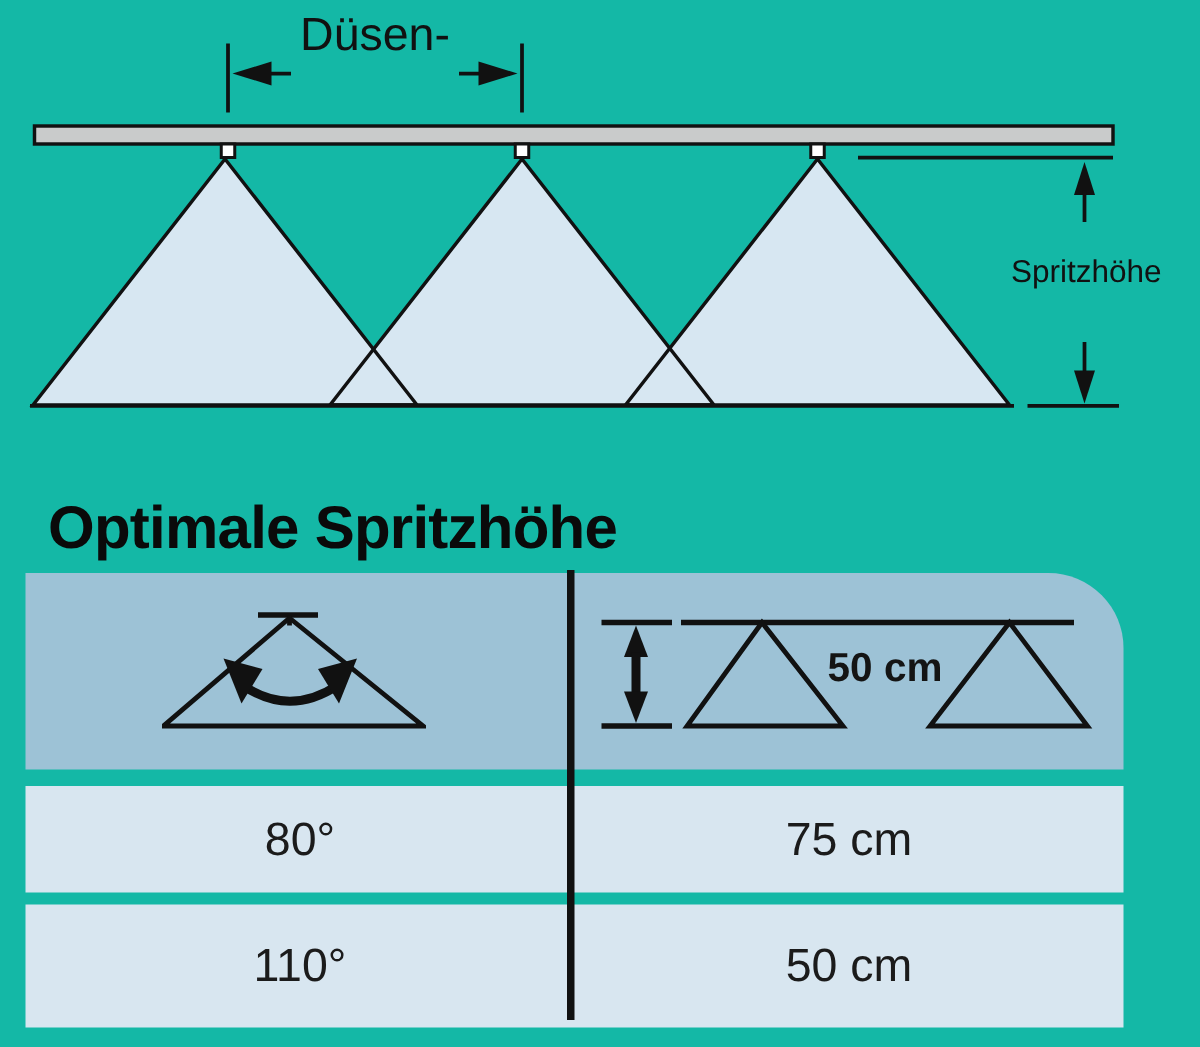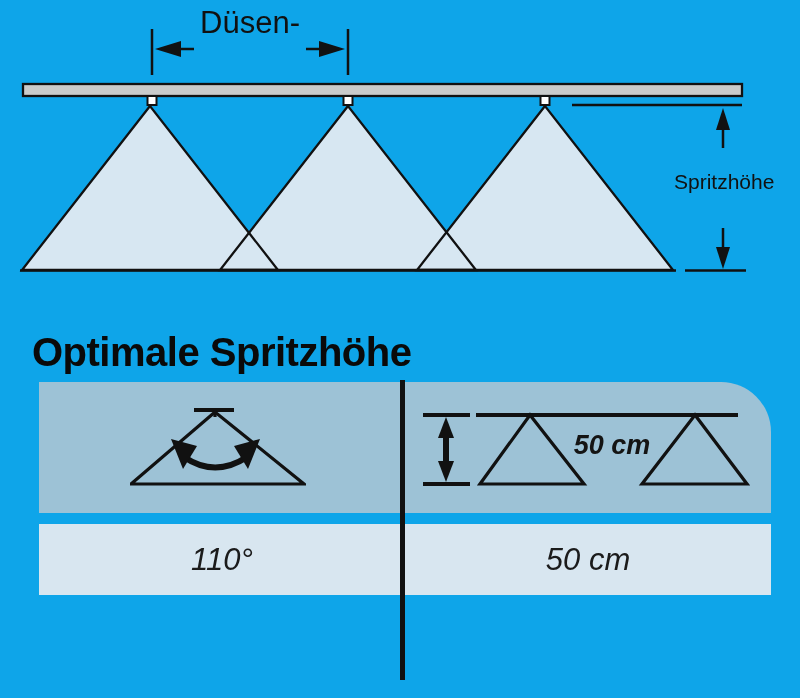--- a/index.html
+++ b/index.html
@@ -1,39 +1,39 @@
 <!DOCTYPE html>
 <html style="--cone-fill: #d7e7f2; --boom-fill: #c9cbcb; --header-bg: #9dc2d6; --row-bg: #d8e6f0; --line: #111111;"><head>
 <meta charset="utf-8">
 <style>
   html,body{margin:0;padding:0;background:#ffffff;}
   body{font-family:"Liberation Sans", sans-serif; color:#111;}
-  .stage{position:relative;width:800px;height:698px;background:#0ea5e9;overflow:hidden;}
+  .stage{position:relative;width:800px;height:698px;background:#14b8a6;overflow:hidden;}
 
   
   .diagram-svg{position:absolute;left:0;top:0;}
   .cone-fill{fill:var(--cone-fill);stroke:none;}
   .outline{fill:none;stroke:var(--line);stroke-width:2.3;}
   .boom{fill:var(--boom-fill);stroke:var(--line);stroke-width:2.3;}
   .nozzle{fill:#ffffff;stroke:var(--line);stroke-width:2;}
   .dim{stroke:var(--line);stroke-width:2.5;fill:none;}
   .head{fill:var(--line);stroke:none;}
 
   .lbl{position:absolute;color:#111;}
   .duesen{left:152px;top:5px;width:196px;text-align:center;font-size:31px;line-height:35px;}
   .spritz{left:674px;top:170px;width:155px;font-size:21px;}
 
   
   .title{position:absolute;left:20px;top:318px;margin:12px;font-size:40px;font-weight:bold;letter-spacing:-0.5px;color:#0a0a0a;}
 
   
-  .table{position:absolute;left:39px;top:382px;width:732px;font-style:italic;}
+  .table{position:absolute;left:17px;top:382px;width:732px;}
   .thead{position:relative;height:131px;background:var(--header-bg);border-top-right-radius:50px;display:flex;}
   .trow{height:71px;background:var(--row-bg);display:flex;margin-top:11px;}
-  .trow + .trow{margin-top:8px;height:70px;}
+  .trow + .trow{margin-top:8px;height:82px;}
   .cell{flex:1 1 50%;display:flex;align-items:center;justify-content:center;font-size:31px;color:#1b1b1b;}
   .divider{position:absolute;left:361px;top:-2px;width:5px;height:300px;background:var(--line);}
   .hicon{position:absolute;}
   .angle-icon{left:91px;top:24px;}
   .spacing-icon{left:381px;top:24px;}
   .icon-stroke{fill:none;stroke:var(--line);stroke-width:3.2;}
   .icon-thick{fill:none;stroke:var(--line);stroke-width:3.8;}
   .icon-arc{fill:none;stroke:var(--line);stroke-width:6;}
   .icon-head{fill:var(--line);stroke:none;}
   .hdr-50{position:absolute;left:528px;top:48px;width:90px;text-align:center;font-size:27px;font-weight:bold;color:#141414;}
@@ -102,20 +102,24 @@
         <polygon class="icon-head" points="26,11 18,32 34,32"></polygon>
         <line class="icon-arc" x1="26" y1="29" x2="26" y2="58"></line>
         <polygon class="icon-head" points="26,76 18,55 34,55"></polygon>
         <line class="icon-thick" x1="56" y1="9" x2="318" y2="9"></line>
         <polygon class="icon-stroke" points="110,9 60,78 164,78"></polygon>
         <polygon class="icon-stroke" points="275,9 222,78 327,78"></polygon>
       </svg>
       <div class="hdr-50">50 cm</div>
     </div>
 
+    <div class="trow">
+      <div class="cell">80°</div>
+      <div class="cell">75 cm</div>
+    </div>
 
     <div class="trow">
       <div class="cell">110°</div>
       <div class="cell">50 cm</div>
     </div>
 
     <div class="divider"></div>
   </div>
 
 </div>

